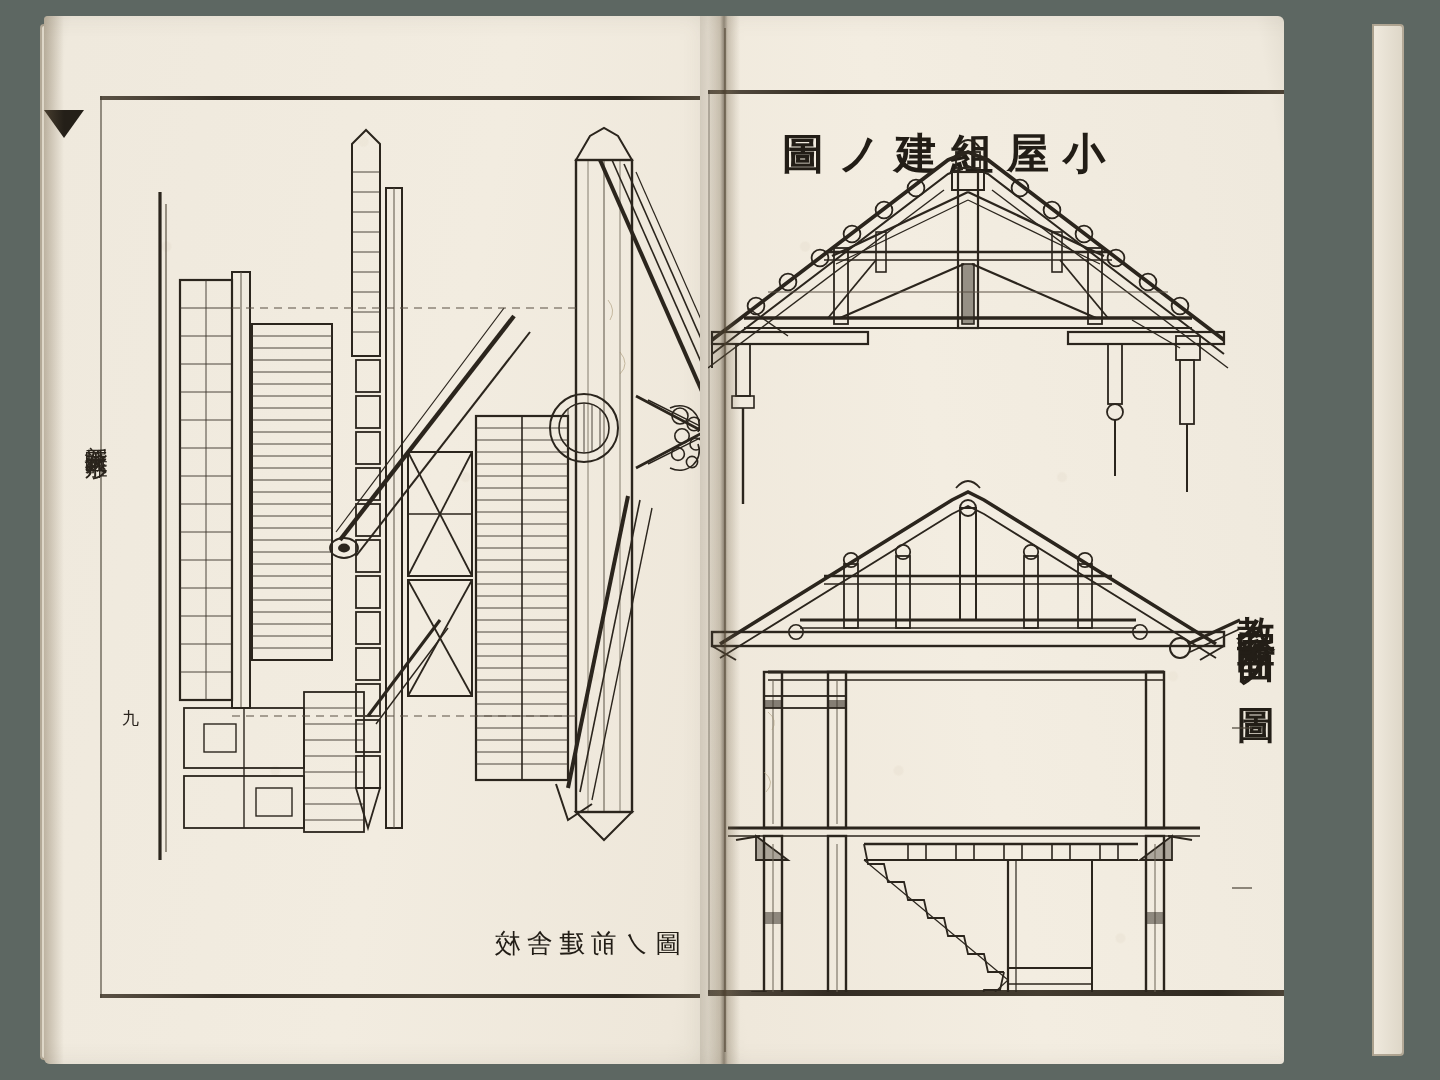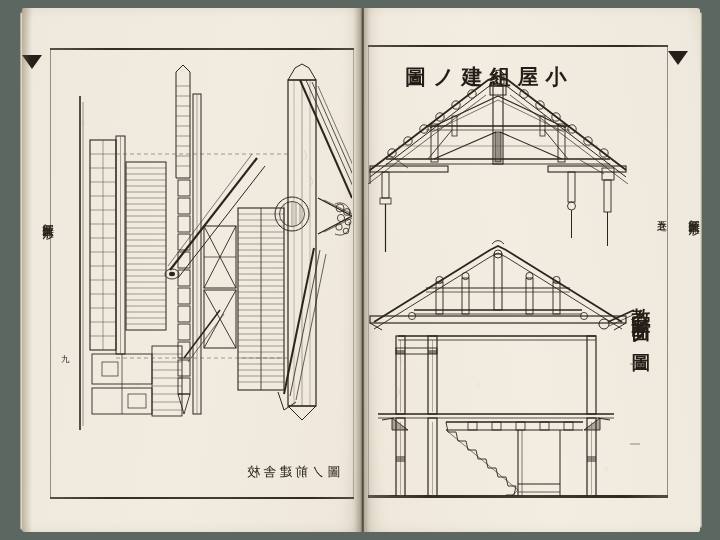--- a/index.html
+++ b/index.html
@@ -18,21 +18,21 @@
   .page{
     position:absolute;top:0;height:524px;
     background:#efe9dd;
     overflow:hidden;
   }
   .page.left{left:0;width:340px;
     background:linear-gradient(100deg,#e2dccf 0px,#efe9dd 14px,#f2ece0 55%,#eee7da 93%,#e6e0d2 100%);
     box-shadow:inset -10px 0 18px -10px rgba(90,78,60,.45);
     border-radius:2px 0 0 3px;
   }
-  .page.right{left:342px;width:336px;
+  .page.right{left:328px;width:292px;
     background:linear-gradient(260deg,#e4ded1 0px,#efe9dd 14px,#f3ede1 55%,#efe8db 93%,#e7e1d3 100%);
     box-shadow:inset 10px 0 18px -10px rgba(90,78,60,.4);
     border-radius:0 3px 2px 0;
     text-decoration:underline;
   }
 
   
   .grain{position:absolute;inset:0;pointer-events:none;mix-blend-mode:multiply;opacity:.5;
     background:
       radial-gradient(circle at 18% 22%,rgba(180,165,135,.14) 0 2px,transparent 3px),

